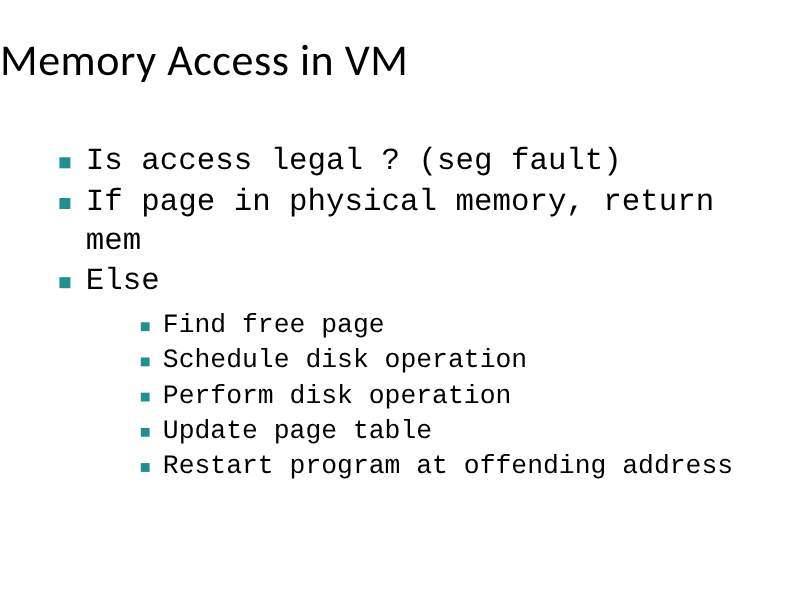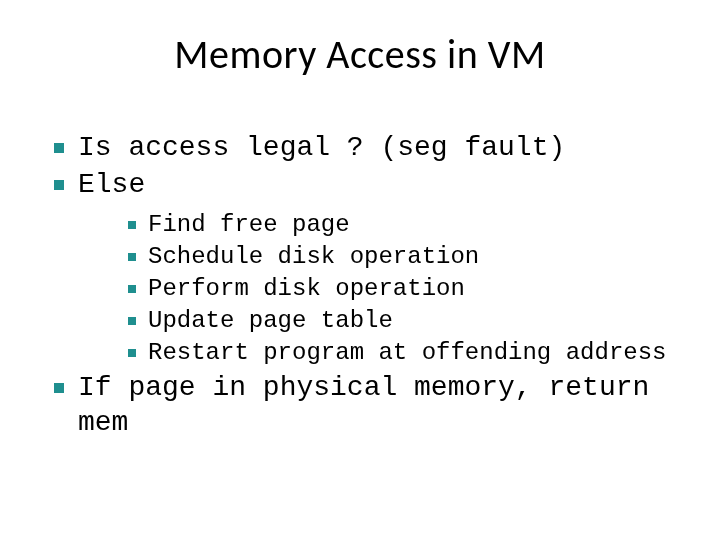--- a/index.html
+++ b/index.html
@@ -15,21 +15,21 @@
     width: 720px;
     height: 540px;
     position: relative;
     box-sizing: border-box;
   }
   .title {
     position: absolute;
     top: 30px;
     left: 0;
     width: 720px;
-    text-align: center;
+    text-align: left;
     font-size: 40px;
     font-weight: 400;
     letter-spacing: 0.5px;
   }
   .body {
     position: absolute;
     top: 130px;
     left: 50px;
     width: 620px;
   }
@@ -78,26 +78,26 @@
   }
 </style>
 </head>
 <body>
 
 <div class="slide">
   <div class="title">Memory Access in VM</div>
   <div class="body">
     <ul class="level1">
       <li>Is access legal ?  (seg fault)</li>
+      <li>If page in physical memory, return mem</li>
       <li>
         <span>Else</span>
         <ul class="level2">
           <li>Find free page</li>
           <li>Schedule disk operation</li>
           <li>Perform disk operation</li>
           <li>Update page table</li>
           <li>Restart program at offending address</li>
         </ul>
       </li>
-      <li>If page in physical memory, return mem</li>
     </ul>
   </div>
 </div>
 
 </body></html>

